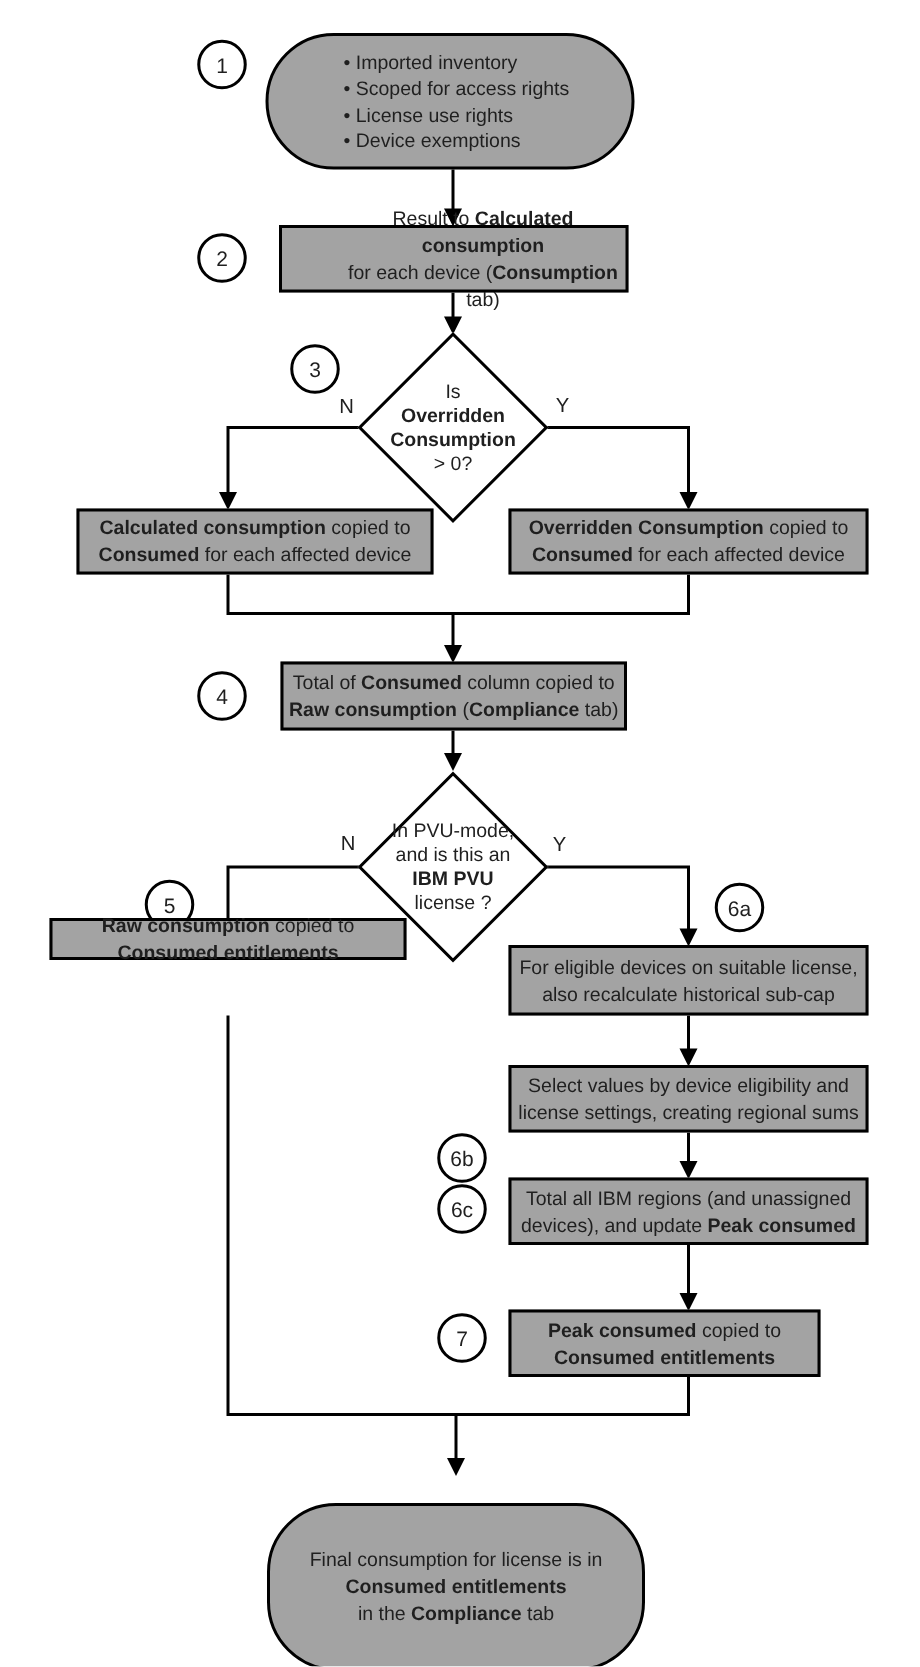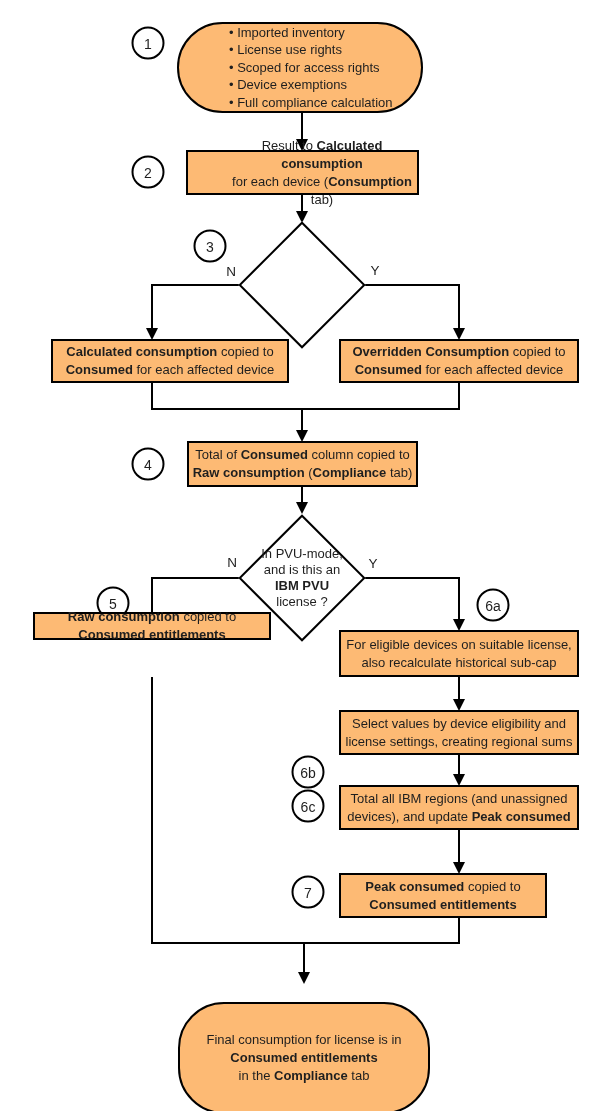--- a/index.html
+++ b/index.html
@@ -1,21 +1,21 @@
 <!DOCTYPE html>
 <html><head>
 <meta charset="utf-8">
 <style>
   html,body{margin:0;padding:0;background:#ffffff;}
   #canvas{
     position:relative;width:613px;height:1111px;background:#ffffff;overflow:hidden;
     font-family:"Liberation Sans","DejaVu Sans",sans-serif;color:#1f1f1f;
   }
   #connectors{position:absolute;left:0;top:0;z-index:0;}
-  .node{position:absolute;box-sizing:border-box;background:#fdba74;border:2px solid #000000;
+  .node{position:absolute;box-sizing:border-box;background:#a3a3a3;border:2px solid #000000;
         display:flex;flex-direction:column;justify-content:center;align-items:center;
         font-size:13px;line-height:18px;text-align:center;z-index:2;}
   .stadium{border-radius:46px;}
   .diamond-shape{position:absolute;box-sizing:border-box;width:90px;height:90px;background:#ffffff;
         border:2px solid #000000;transform:rotate(45deg);z-index:1;}
   .diamond-text{position:absolute;z-index:2;font-size:13px;line-height:16px;text-align:center;}
   .badge{position:absolute;box-sizing:border-box;width:33px;height:33px;border:2px solid #000000;
         border-radius:50%;background:#ffffff;display:flex;align-items:center;justify-content:center;
         font-size:14px;transform:translate(-50%,-50%);z-index:2;}
   .branch-label{position:absolute;font-size:13.5px;transform:translate(-50%,-50%);z-index:2;}
@@ -65,32 +65,32 @@
   <div class="badge" style="left:148px;top:464px;">4</div>
   <div class="badge" style="left:113px;top:603px;">5</div>
   <div class="badge" style="left:493px;top:605px;">6a</div>
   <div class="badge" style="left:308px;top:728px;margin-top:44px;">6b</div>
   <div class="badge" style="left:308px;top:806px;">6c</div>
   <div class="badge" style="left:308px;top:892px;">7</div>
 
   <div class="node stadium" style="left:177px;top:22px;width:246px;height:91px;align-items:flex-start;">
     <div class="bullets" style="margin-left:50px;">
         <div class="bullet-item">Imported inventory</div>
+        <div class="bullet-item">Scoped for access rights</div>
         <div class="bullet-item">License use rights</div>
-        <div class="bullet-item">Scoped for access rights</div>
         <div class="bullet-item">Device exemptions</div>
-        <div class="bullet-item">Full compliance calculation</div>
       </div>
   </div>
 
   <div class="node" style="left:186px;top:150px;width:233px;height:45px;padding-left:39px;">
     <div>Result to <b>Calculated consumption</b><br>for each device (<b>Consumption</b> tab)</div>
   </div>
 
   <div class="diamond-shape" style="left:257px;top:240px;"></div>
+  <div class="diamond-text" style="left:232px;top:253px;width:140px;">Is<br><b>Overridden</b><br><b>Consumption</b><br>&gt; 0?</div>
   <div class="branch-label" style="left:231px;top:271px;">N</div>
   <div class="branch-label" style="left:375px;top:270px;">Y</div>
 
   <div class="node" style="left:51px;top:339px;width:238px;height:44px;">
     <div><b>Calculated consumption</b> copied to<br><b>Consumed</b> for each affected device</div>
   </div>
   <div class="node" style="left:339px;top:339px;width:240px;height:44px;">
     <div><b>Overridden Consumption</b> copied to<br><b>Consumed</b> for each affected device</div>
   </div>
 

